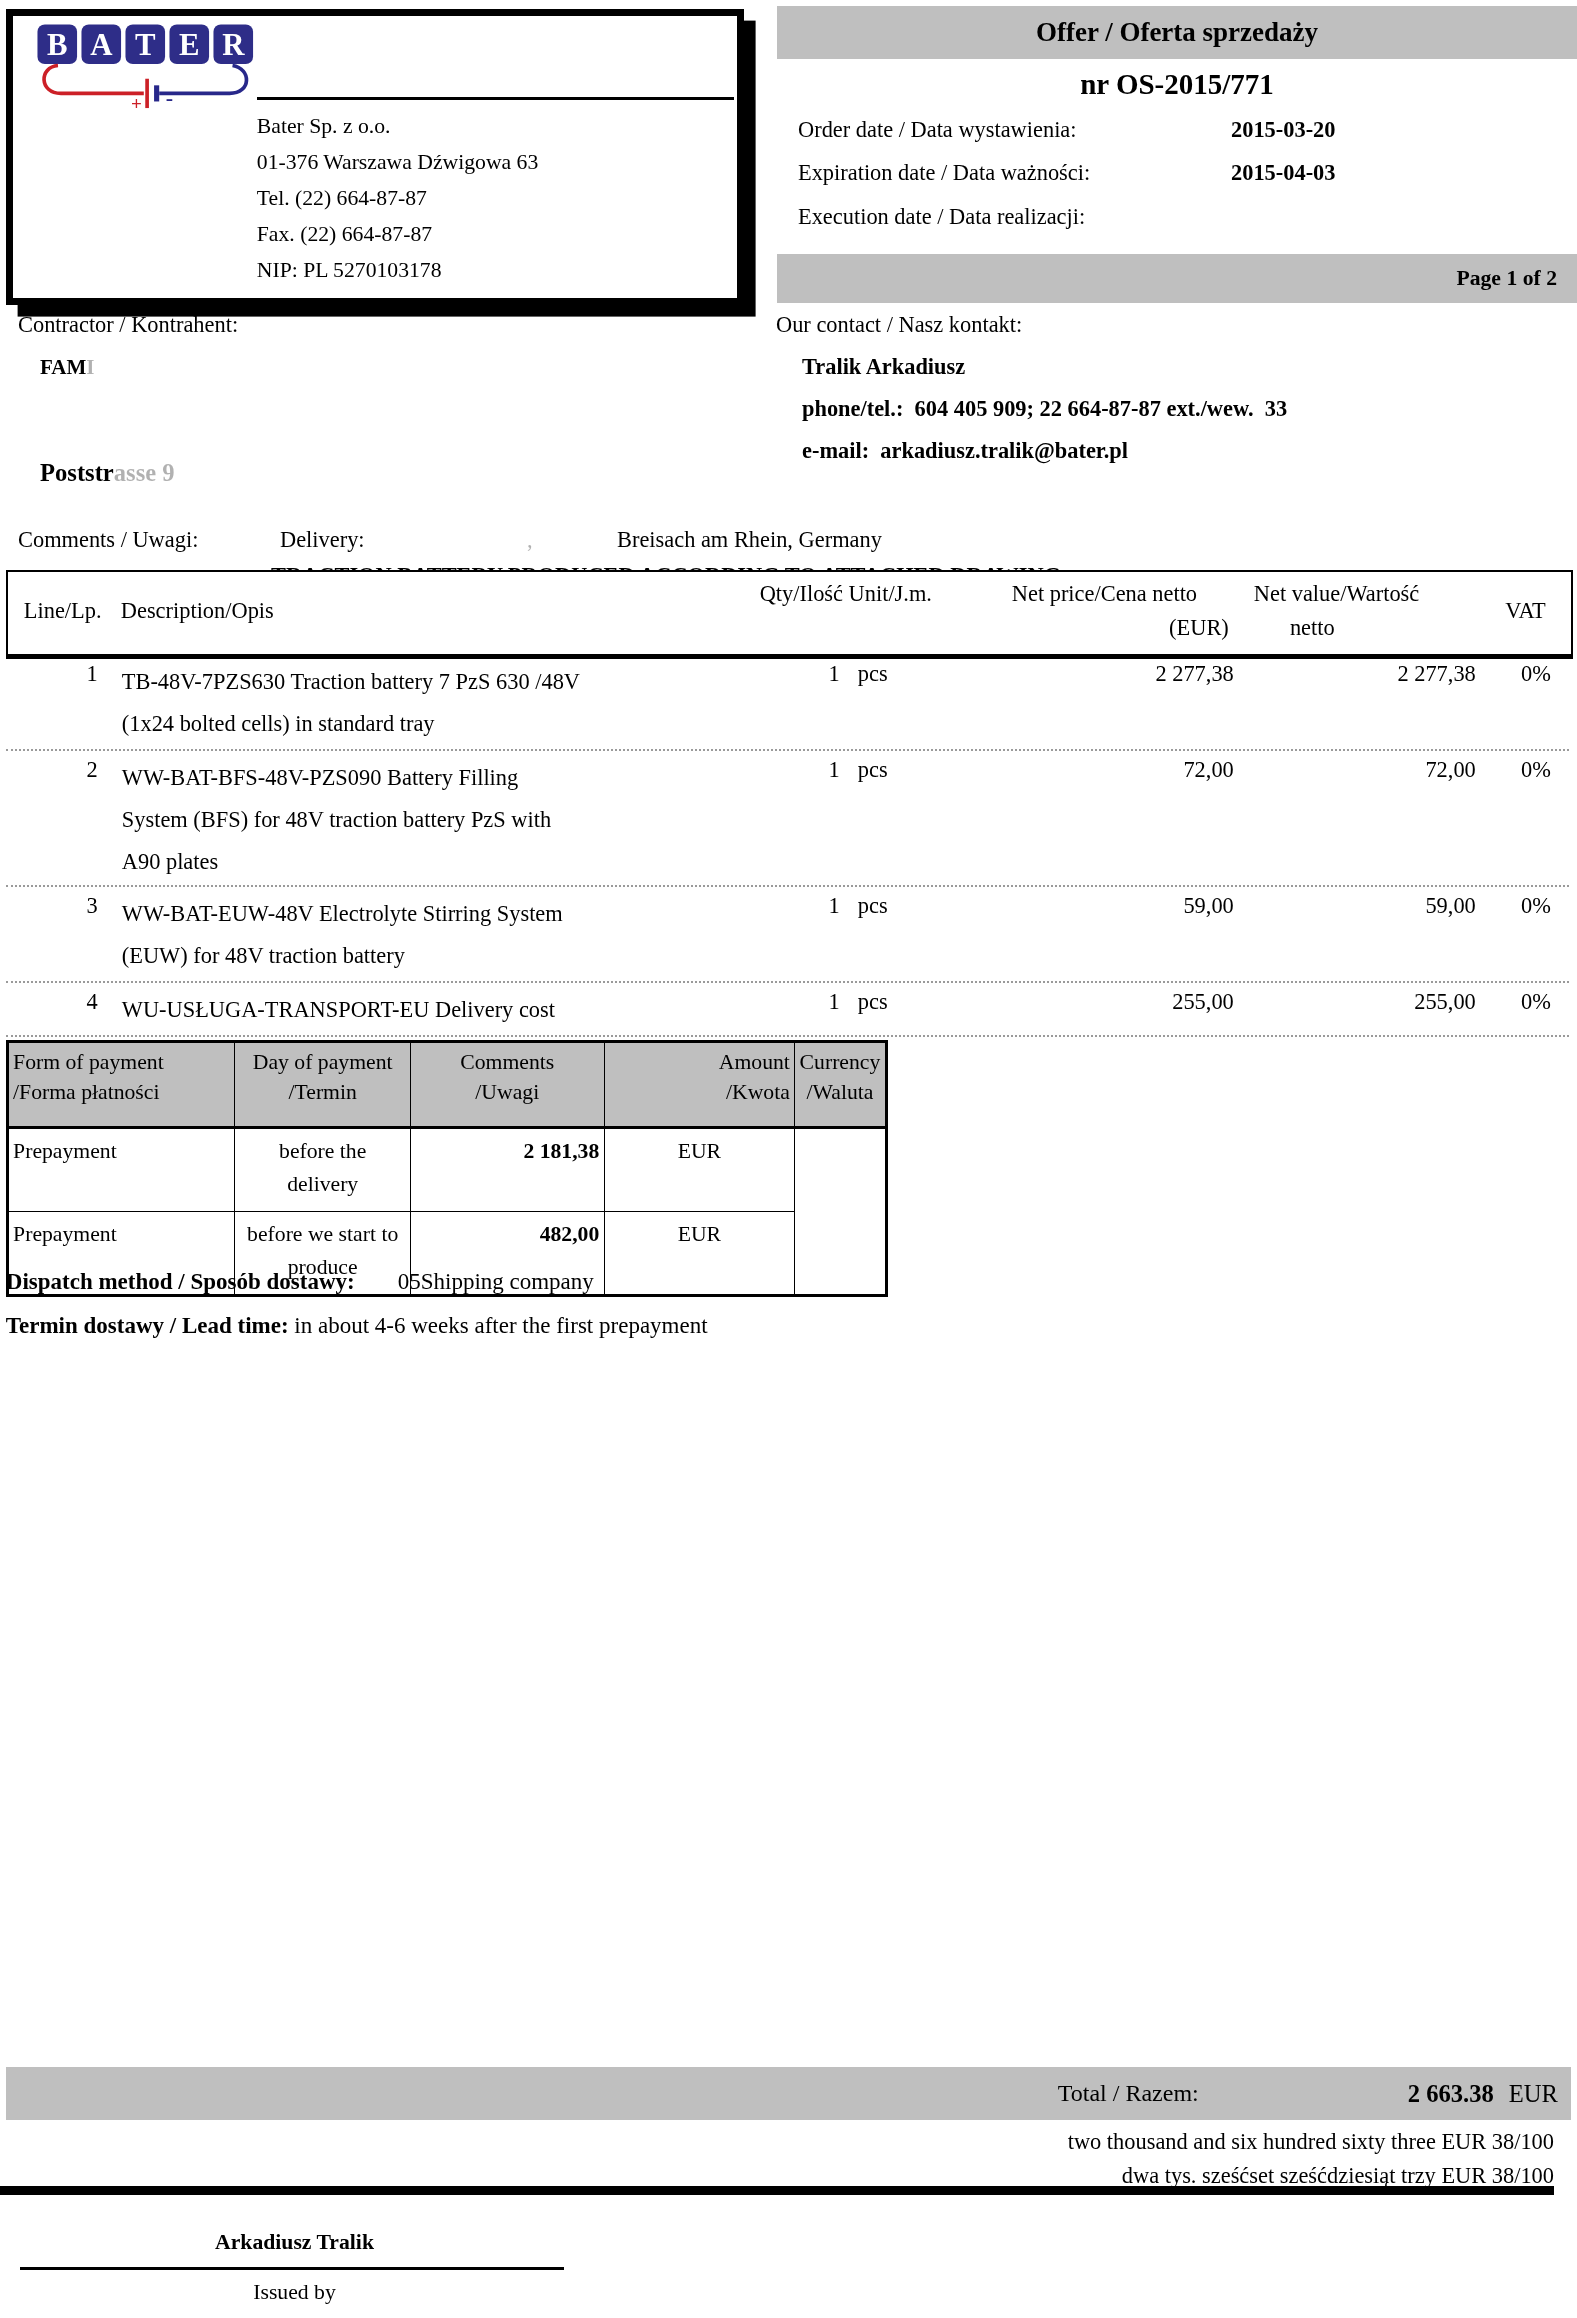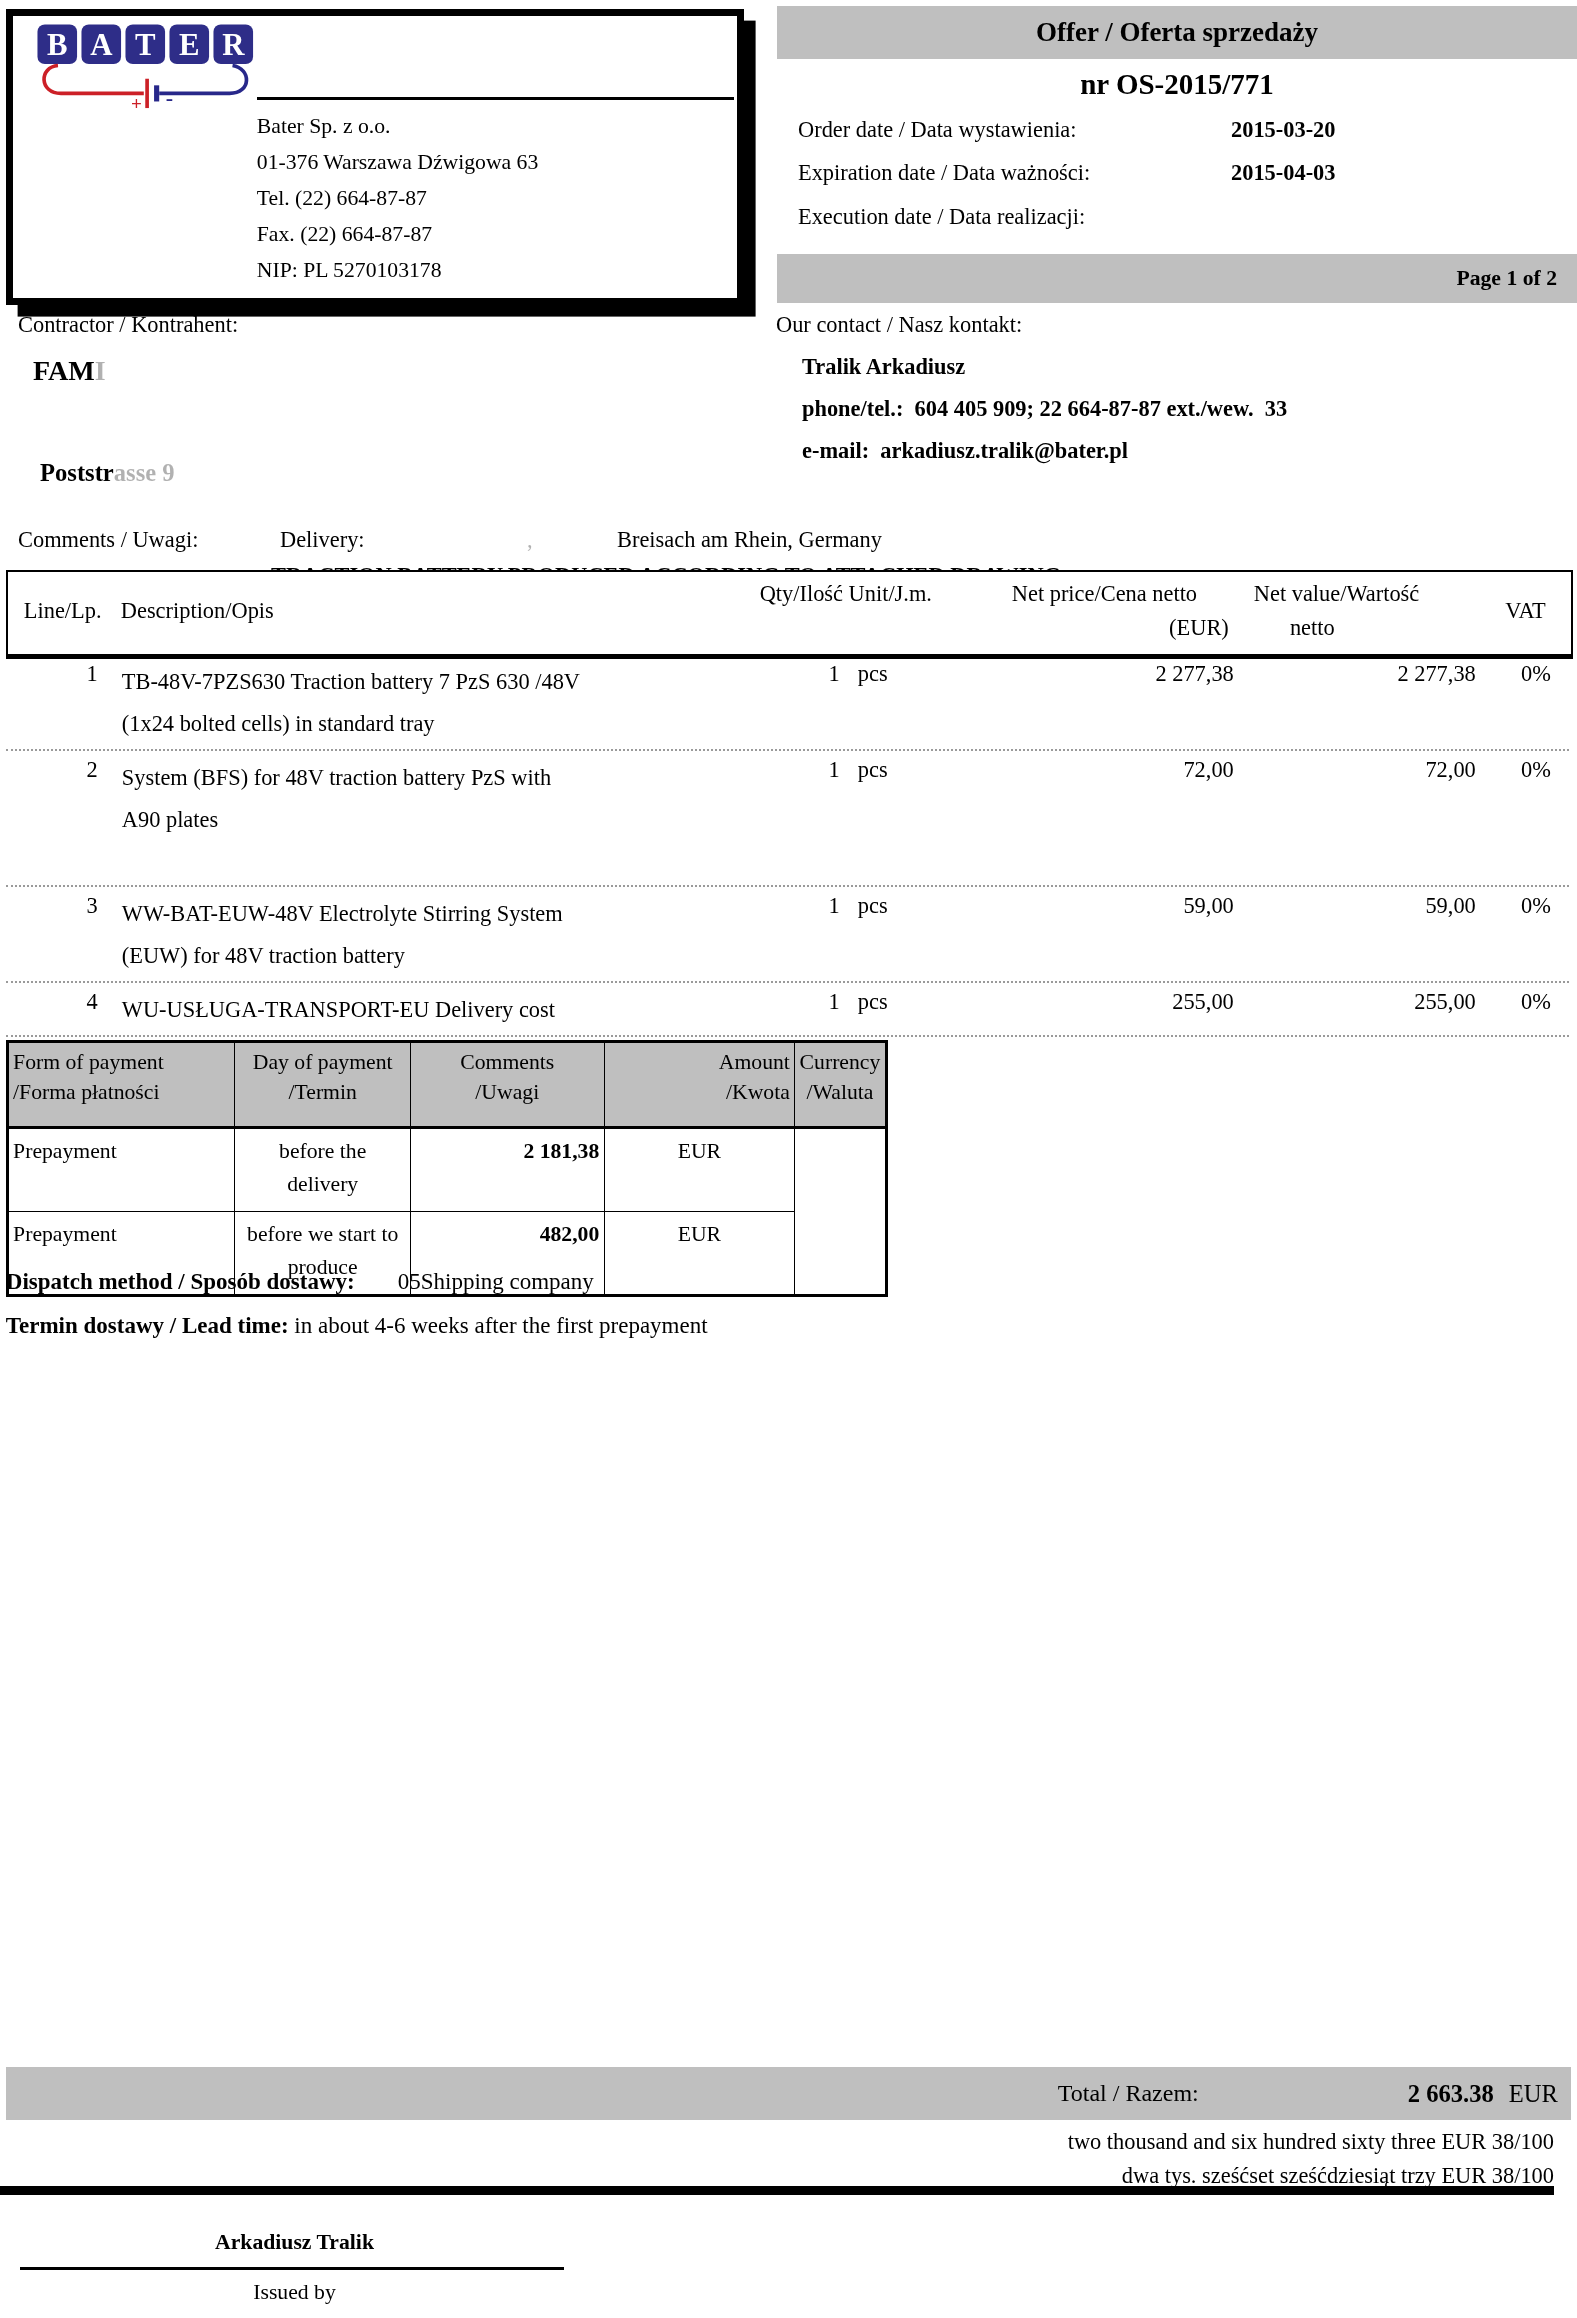--- a/index.html
+++ b/index.html
@@ -127,21 +127,21 @@
   <div class="abs date-row-value" style="top:160px;" data-bind="header.expiration_date">2015-04-03</div>
   <div class="abs date-row-label" style="top:204px;" data-bind="header.execution_date_label">Execution date / Data realizacji:</div>
 
   <div class="abs gray-bar page-bar">
     <span class="page-label" data-bind="header.page_label">Page 1 of 2</span>
   </div>
 
   <div class="abs sec-label" style="left:18px; top:312px;" data-bind="parties.contractor_label">Contractor / Kontrahent:</div>
   <div class="abs sec-label" style="left:776px; top:312px;" data-bind="parties.contact_label">Our contact / Nasz kontakt:</div>
 
-  <div class="abs b" style="left:33px; top:355px; font-size:28px;"><span data-bind="parties.contractor_name">FAM</span><span class="faded" data-bind="parties.contractor_name_faded">I</span></div>
+  <div class="abs b" style="left:40px; top:355px; font-size:21px;"><span data-bind="parties.contractor_name">FAM</span><span class="faded" data-bind="parties.contractor_name_faded">I</span></div>
   <div class="abs b" style="left:40px; top:459px; font-size:24.6px;"><span data-bind="parties.contractor_street">Poststr</span><span class="faded" data-bind="parties.contractor_street_faded">asse 9</span></div>
 
   <div class="abs b" style="left:802px; top:354px; font-size:22.4px;" data-bind="parties.contact_name">Tralik Arkadiusz</div>
   <div class="abs b pre" style="left:802px; top:396px; font-size:22.4px;" data-bind="parties.contact_phone">phone/tel.:  604 405 909; 22 664-87-87 ext./wew.  33</div>
   <div class="abs b pre" style="left:802px; top:438px; font-size:22.4px;" data-bind="parties.contact_email">e-mail:  arkadiusz.tralik@bater.pl</div>
 
   <div class="abs sec-label" style="left:18px; top:527px;" data-bind="parties.comments_label">Comments / Uwagi:</div>
   <div class="abs sec-label" style="left:280px; top:527px;" data-bind="parties.delivery_label">Delivery:</div>
   <div class="abs sec-label faded" style="left:527px; top:527px;" data-bind="parties.delivery_faded">,</div>
   <div class="abs sec-label" style="left:617px; top:527px;" data-bind="parties.delivery_place">Breisach am Rhein, Germany</div>
@@ -172,20 +172,21 @@
           <span class="u" data-bind="items_table.rows.0.unit">pcs</span>
         </div>
       <span class="item-price" data-bind="items_table.rows.0.price">2 277,38</span>
       <span class="item-value" data-bind="items_table.rows.0.value">2 277,38</span>
       <span class="item-vat" data-bind="items_table.rows.0.vat">0%</span>
     </div>
 
     <div class="item-row rh185">
       <span class="item-no" data-bind="items_table.rows.1.no">2</span>
       <div class="item-desc">
+        <div data-bind="items_table.rows.1.desc1">WW-BAT-BFS-48V-PZS090 Battery Filling</div>
         <div data-bind="items_table.rows.1.desc2">System (BFS) for 48V traction battery PzS with</div>
         <div data-bind="items_table.rows.1.desc3">A90 plates</div>
       </div>
       <div class="item-qty">
           <span class="n" data-bind="items_table.rows.1.qty">1</span>
           <span class="u" data-bind="items_table.rows.1.unit">pcs</span>
         </div>
       <span class="item-price" data-bind="items_table.rows.1.price">72,00</span>
       <span class="item-value" data-bind="items_table.rows.1.value">72,00</span>
       <span class="item-vat" data-bind="items_table.rows.1.vat">0%</span>

